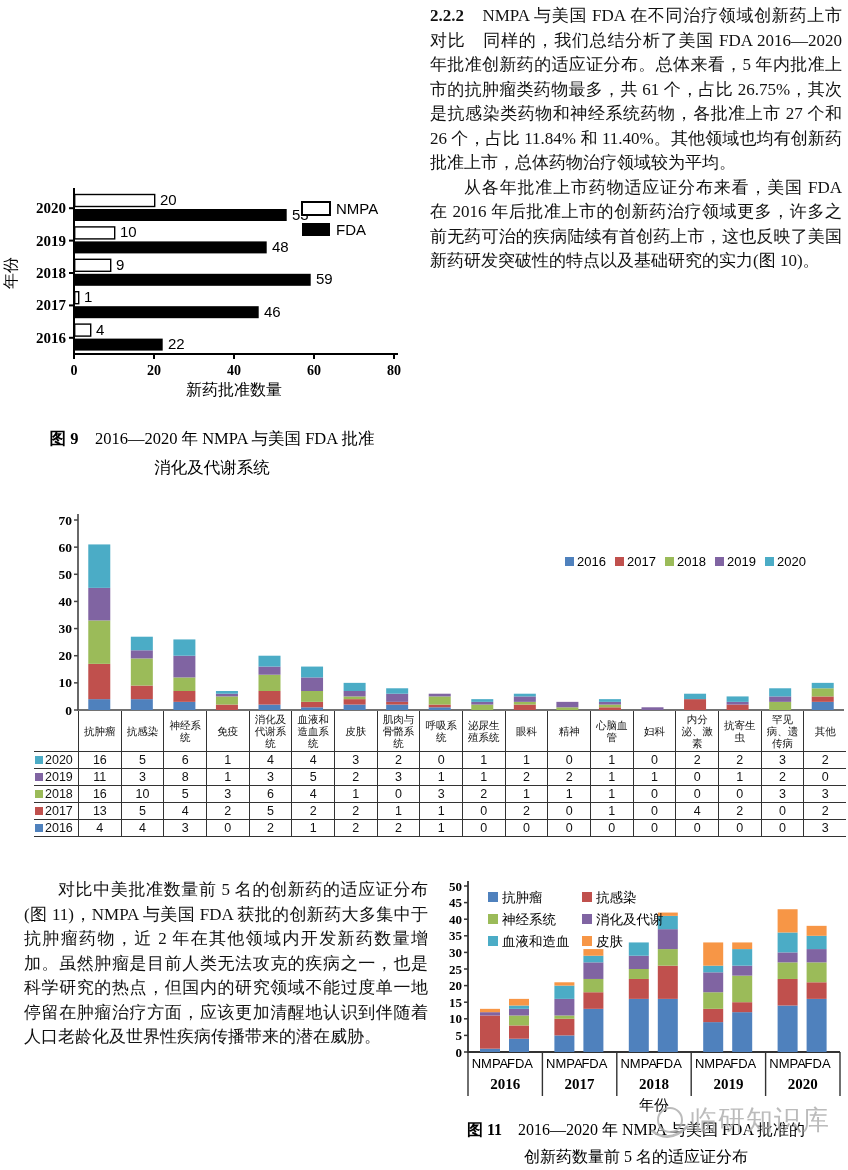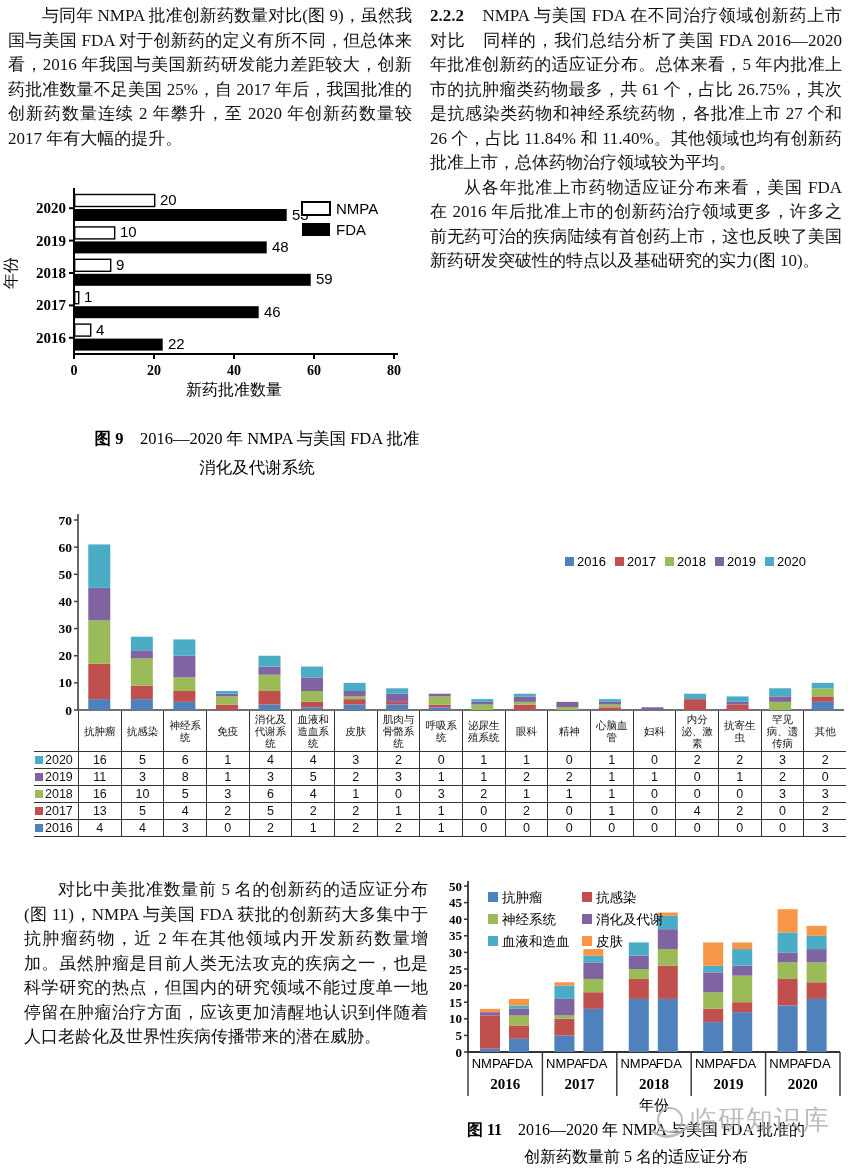--- a/index.html
+++ b/index.html
@@ -40,23 +40,20 @@
   .watermark{position:absolute;left:648px;top:1102px;width:200px;height:54px;z-index:5;
     display:flex;align-items:flex-start;gap:0;color:#b0b0b0;opacity:0.85;pointer-events:none;}
   .watermark .wm-text{font-size:27px;font-family:"Liberation Serif","DejaVu Serif",serif;
     letter-spacing:1px;white-space:nowrap;}
 </style>
 </head>
 <body>
 
 <div class="page">
 
-  <div class="para" style="left:8px;top:4px;width:404px;">
-    <p>与同年 NMPA 批准创新药数量对比(图 9)，虽然我国与美国 FDA 对于创新药的定义有所不同，但总体来看，2016 年我国与美国新药研发能力差距较大，创新药批准数量不足美国 25%，自 2017 年后，我国批准的创新药数量连续 2 年攀升，至 2020 年创新药数量较 2017 年有大幅的提升。</p>
-  </div>
 
   <div class="para" style="left:430px;top:4px;width:412px;">
     <p class="noindent"><span class="sec-no">2.2.2</span><span>　NMPA 与美国 FDA 在不同治疗领域创新药上市对比　同样的，我们总结分析了美国 FDA 2016—2020 年批准创新药的适应证分布。总体来看，5 年内批准上市的抗肿瘤类药物最多，共 61 个，占比 26.75%，其次是抗感染类药物和神经系统药物，各批准上市 27 个和 26 个，占比 11.84% 和 11.40%。其他领域也均有创新药批准上市，总体药物治疗领域较为平均。</span></p>
     <p>从各年批准上市药物适应证分布来看，美国 FDA 在 2016 年后批准上市的创新药治疗领域更多，许多之前无药可治的疾病陆续有首创药上市，这也反映了美国新药研发突破性的特点以及基础研究的实力(图 10)。</p>
   </div>
 
   <div class="figbox" id="fig9-chart" style="left:2px;top:186px;width:420px;height:214px;"><svg width="420" height="214">
         <path d="M72,2 L72,168 L396,168" stroke="#000" stroke-width="2" fill="none"></path>
         <line x1="72" y1="168" x2="72" y2="173" stroke="#000" stroke-width="2"></line>
         <text x="72" y="189" text-anchor="middle" class="f9tick">0</text>
@@ -98,21 +95,21 @@
         <text x="64" y="156.79999999999998" text-anchor="end" class="f9year">2016</text>
         <rect x="72.7" y="138.1" width="16" height="12" fill="#fff" stroke="#000" stroke-width="1.4"></rect>
         <text x="94" y="148.6" class="f9val">4</text>
         <rect x="72.7" y="152.6" width="88" height="12" fill="#000"></rect>
         <text x="166" y="163.1" class="f9val">22</text>
         <rect x="300" y="16" width="28" height="13" fill="#fff" stroke="#000" stroke-width="2"></rect>
         <text x="334" y="28" class="f9leg">NMPA</text>
         <rect x="300" y="37" width="28" height="13" fill="#000"></rect>
         <text x="334" y="49" class="f9leg">FDA</text>
       </svg></div>
-  <div class="caption" style="left:0;top:424px;width:424px;line-height:29px;padding-left:45px;">
+  <div class="caption" style="left:0;top:424px;width:424px;line-height:29px;">
     <span class="cap-label">图 9</span><span>　2016—2020 年 NMPA 与美国 FDA 批准</span><br>
     <span>消化及代谢系统</span>
   </div>
 
   <div class="figbox" id="fig10-chart" style="left:34px;top:505px;width:812px;height:210px;"><svg width="812" height="210">
         <path d="M44,9 L44,205 L810,205" stroke="#444" stroke-width="1.6" fill="none"></path>
         <line x1="40" y1="205" x2="44" y2="205" stroke="#444" stroke-width="1.5"></line>
         <text x="38" y="209.5" text-anchor="end" class="f10tick">0</text>
         <line x1="40" y1="177.85714285714286" x2="44" y2="177.85714285714286" stroke="#444" stroke-width="1.5"></line>
         <text x="38" y="182.35714285714286" text-anchor="end" class="f10tick">10</text>

